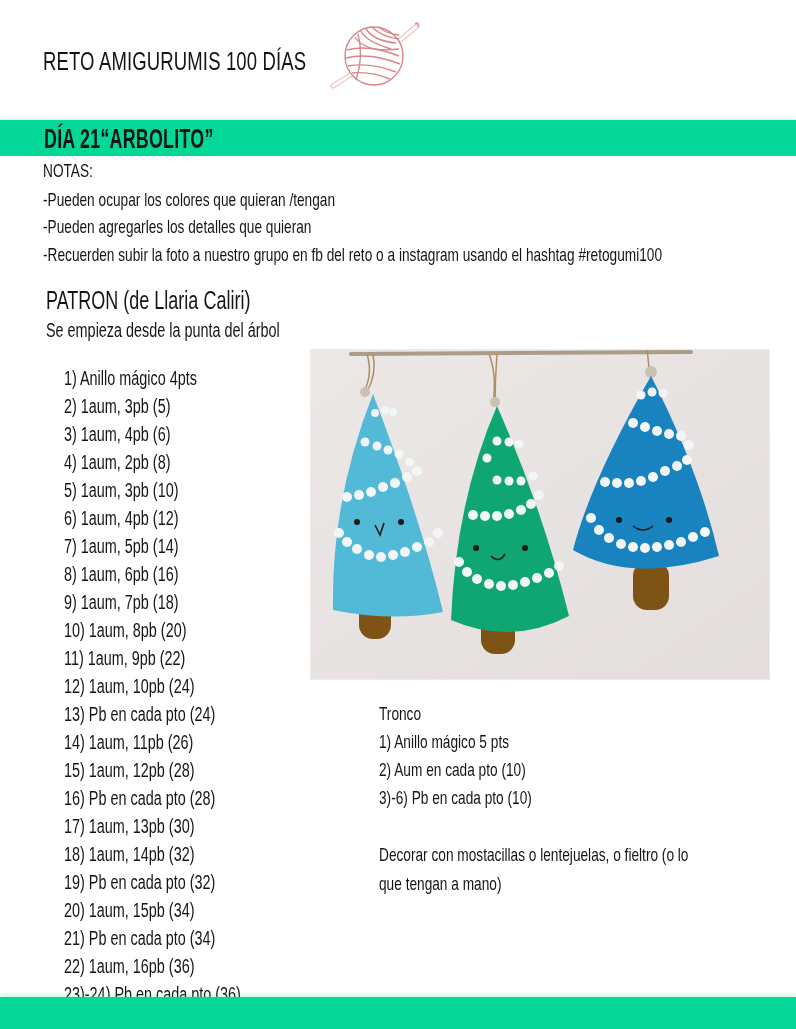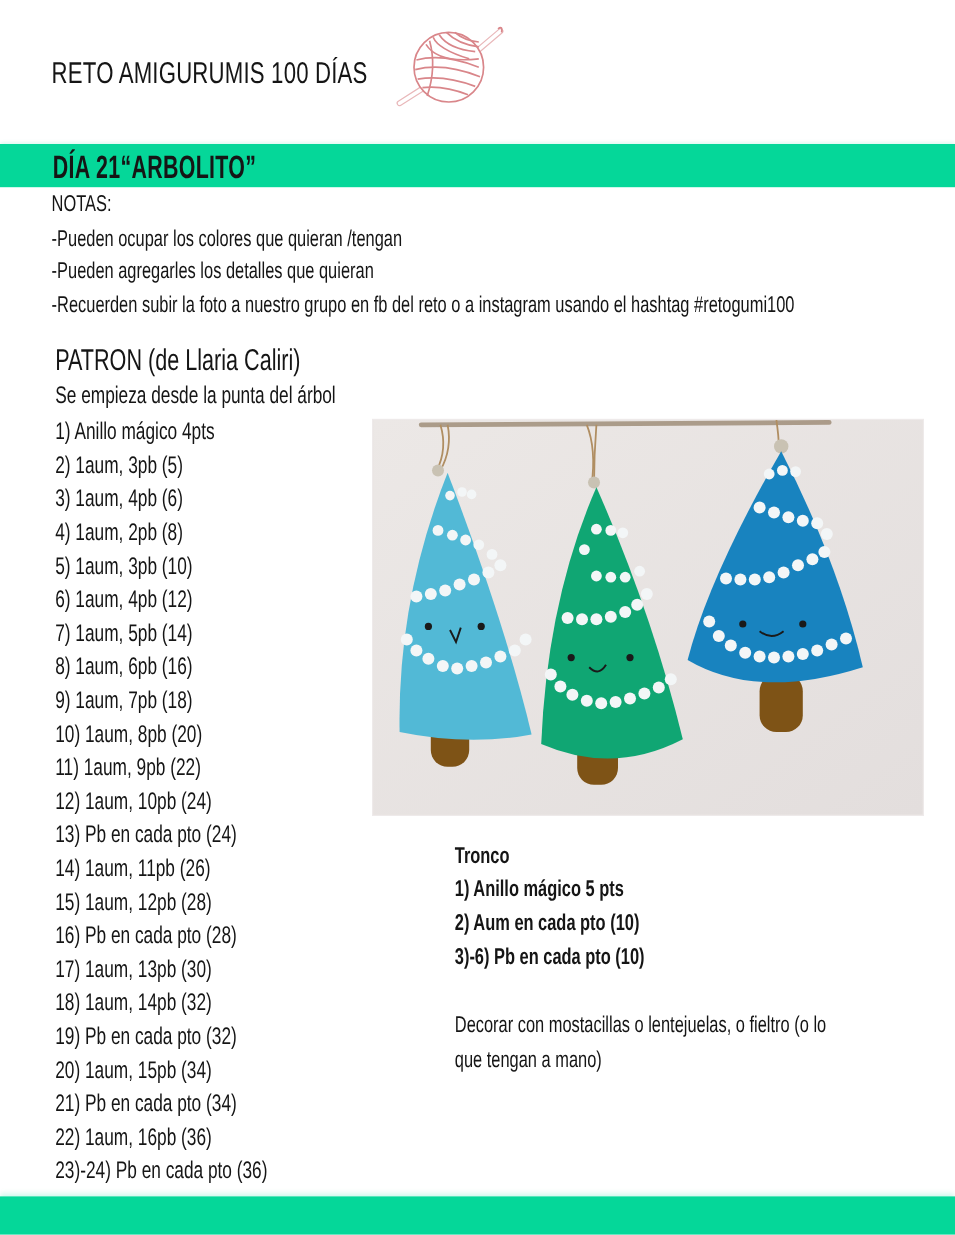--- a/index.html
+++ b/index.html
@@ -33,34 +33,34 @@
   }
   .notes-heading { top: 160px; }
 
   
   .pattern-title {
     left: 46px; top: 286px; font-size: 25px; transform: scaleX(0.72); transform-origin: left top; white-space: nowrap;
   }
   .pattern-subtitle {
     left: 46px; top: 319px; font-size: 20px; transform: scaleX(0.72); transform-origin: left top; white-space: nowrap;
   }
-  .rounds { left: 46px; top: 346px; margin: 0; padding: 0; list-style: none; }
+  .rounds { left: 46px; top: 346px; margin: 18px; padding: 0; list-style: none; }
   .rounds li {
     height: 28px; line-height: 28px; font-size: 20px; white-space: nowrap;
     transform: scaleX(0.72); transform-origin: left center;
   }
 
   
   .photo {
     left: 311px; top: 350px; width: 458px; height: 329px; background: #e9e4e2;
     box-shadow: 0 0 0 1px #eeeaea; overflow: hidden;
   }
 
   
-  .trunk-block { left: 379px; top: 700px; font-weight: bold; }
+  .trunk-block { left: 379px; top: 700px; }
   .trunk-block .ln {
     height: 28px; line-height: 28px; font-size: 19px; white-space: nowrap;
     transform: scaleX(0.72); transform-origin: left center;
   }
   .trunk-title { font-size: 18px; }
   .decor-block { left: 379px; top: 840px; width: 540px; }
   .decor-block .ln {
     height: 29px; line-height: 29px; font-size: 19px; white-space: nowrap;
     transform: scaleX(0.72); transform-origin: left center;
   }

